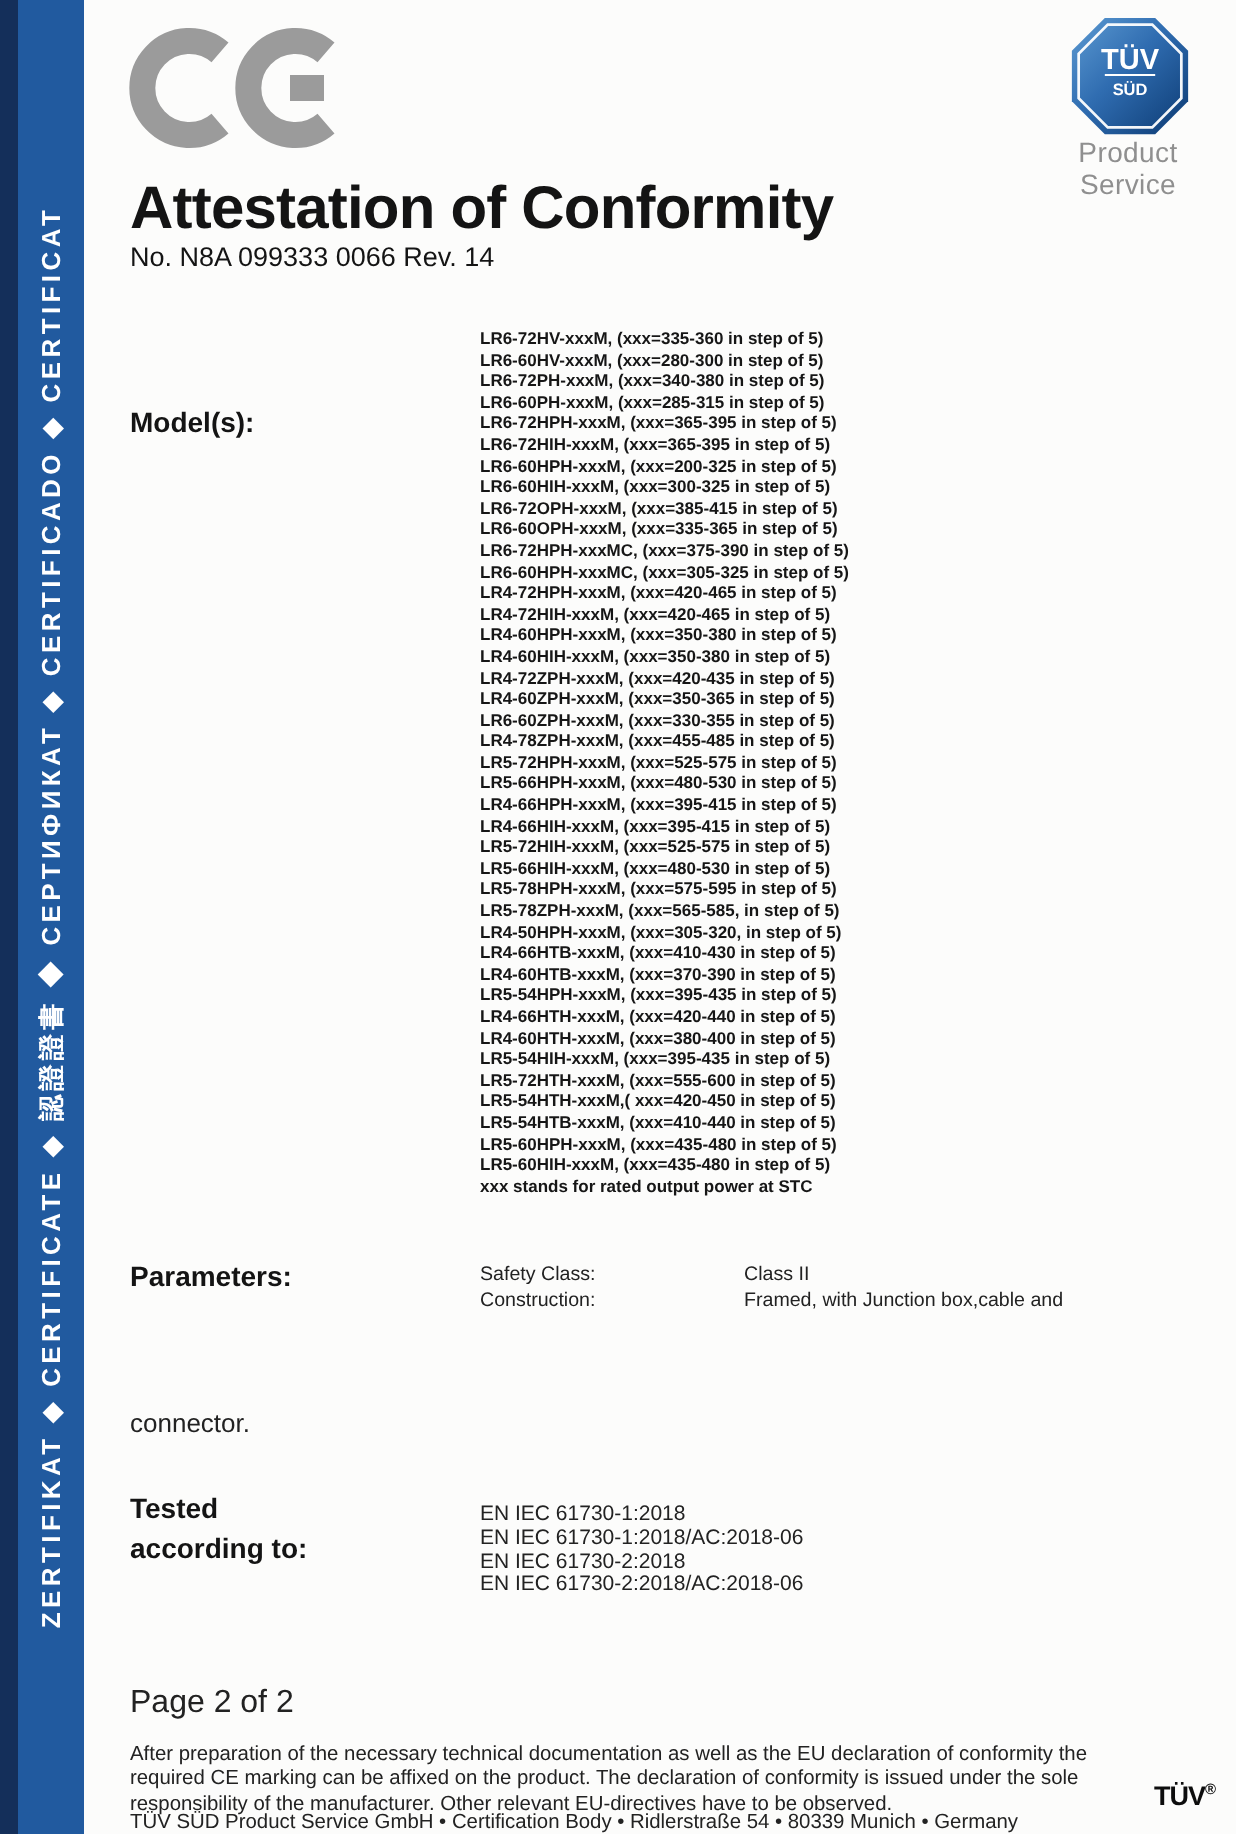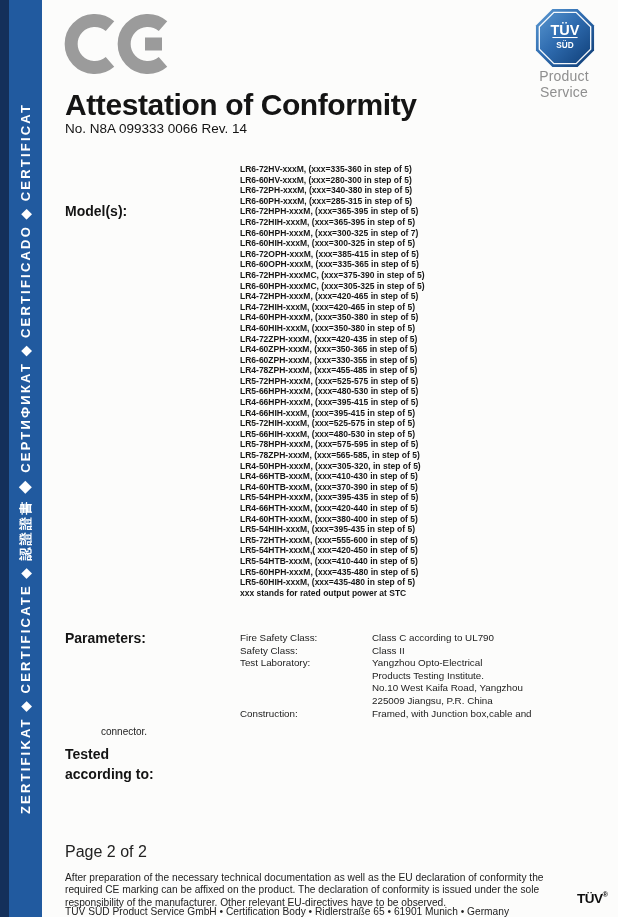--- a/index.html
+++ b/index.html
@@ -34,21 +34,21 @@
   .lbl-models { top:163px;margin-top:40px; }
   .lbl-params { top:630px; }
   .lbl-tested { top:744px; line-height:20px; white-space:pre-line; }
   
   .model-list { position:absolute; left:240px; top:164px; font-size:8.5px; font-weight:bold; line-height:10.6px; color:#161616; }
   
   .param-rows { position:absolute; left:240px; top:632px; font-size:9.8px; line-height:12.6px; color:#222; }
   .param-row { display:flex; }
   .param-name { width:132px; flex:none; }
   .param-value { white-space:pre-line; }
-  .wrap-connector { position:absolute; left:65px; top:726px; font-size:10px; color:#222;margin-left:36px; }
+  .wrap-connector { position:absolute; left:65px; top:704px; font-size:13px; color:#222; }
   
   .standards { position:absolute; left:240px; top:752px; font-size:10.5px; line-height:11.8px; color:#222; }
   
   .page-info { position:absolute; left:65px; top:843px; font-size:16px; color:#222; }
   .footer-paragraph {
     position:absolute; left:65px; top:872px; width:520px;
     font-size:10.2px; line-height:12.3px; color:#222; white-space:pre-line;
   }
   .tuv-wordmark { position:absolute; left:577px; top:890px; font-size:13.5px; font-weight:bold; color:#0d0d0d; letter-spacing:-0.5px; }
   .tuv-wordmark sup { font-size:7.5px; }
@@ -93,21 +93,21 @@
   <div class="doc-number">No. N8A 099333 0066 Rev. 14</div>
 
   <div class="sec-label lbl-models">Model(s):</div>
   <div class="model-list">
     <div>LR6-72HV-xxxM, (xxx=335-360 in step of 5)</div>
       <div>LR6-60HV-xxxM, (xxx=280-300 in step of 5)</div>
       <div>LR6-72PH-xxxM, (xxx=340-380 in step of 5)</div>
       <div>LR6-60PH-xxxM, (xxx=285-315 in step of 5)</div>
       <div>LR6-72HPH-xxxM, (xxx=365-395 in step of 5)</div>
       <div>LR6-72HIH-xxxM, (xxx=365-395 in step of 5)</div>
-      <div>LR6-60HPH-xxxM, (xxx=300-325 in step of 7)</div>
+      <div>LR6-60HPH-xxxM, (xxx=200-325 in step of 5)</div>
       <div>LR6-60HIH-xxxM, (xxx=300-325 in step of 5)</div>
       <div>LR6-72OPH-xxxM, (xxx=385-415 in step of 5)</div>
       <div>LR6-60OPH-xxxM, (xxx=335-365 in step of 5)</div>
       <div>LR6-72HPH-xxxMC, (xxx=375-390 in step of 5)</div>
       <div>LR6-60HPH-xxxMC, (xxx=305-325 in step of 5)</div>
       <div>LR4-72HPH-xxxM, (xxx=420-465 in step of 5)</div>
       <div>LR4-72HIH-xxxM, (xxx=420-465 in step of 5)</div>
       <div>LR4-60HPH-xxxM, (xxx=350-380 in step of 5)</div>
       <div>LR4-60HIH-xxxM, (xxx=350-380 in step of 5)</div>
       <div>LR4-72ZPH-xxxM, (xxx=420-435 in step of 5)</div>
@@ -132,45 +132,40 @@
       <div>LR5-72HTH-xxxM, (xxx=555-600 in step of 5)</div>
       <div>LR5-54HTH-xxxM,( xxx=420-450 in step of 5)</div>
       <div>LR5-54HTB-xxxM, (xxx=410-440 in step of 5)</div>
       <div>LR5-60HPH-xxxM, (xxx=435-480 in step of 5)</div>
       <div>LR5-60HIH-xxxM, (xxx=435-480 in step of 5)</div>
       <div>xxx stands for rated output power at STC</div>
   </div>
 
   <div class="sec-label lbl-params">Parameters:</div>
   <div class="param-rows">
-    <div class="param-row">
-      <span class="param-name">Fire Safety Class:</span>
-      <span class="param-value">Class C according to UL790</span>
-    </div>
       <div class="param-row">
       <span class="param-name">Safety Class:</span>
       <span class="param-value">Class II</span>
-    </div>
-      <div class="param-row">
-      <span class="param-name">Test Laboratory:</span>
-      <span class="param-value">Yangzhou Opto-Electrical
-Products Testing Institute.
-No.10 West Kaifa Road, Yangzhou
-225009 Jiangsu, P.R. China</span>
     </div>
       <div class="param-row">
       <span class="param-name">Construction:</span>
       <span class="param-value">Framed, with Junction box,cable and</span>
     </div>
   </div>
   <div class="wrap-connector">connector.</div>
 
   <div class="sec-label lbl-tested">Tested
 according to:</div>
+  <div class="standards">
+    <div>EN IEC 61730-1:2018</div>
+      <div>EN IEC 61730-1:2018/AC:2018-06</div>
+      <div>EN IEC 61730-2:2018</div>
+      <div>EN IEC 61730-2:2018/AC:2018-06</div>
+  </div>
 
   <div class="page-info">Page 2 of 2</div>
   <div class="footer-paragraph">After preparation of the necessary technical documentation as well as the EU declaration of conformity the
 required CE marking can be affixed on the product. The declaration of conformity is issued under the sole
 responsibility of the manufacturer. Other relevant EU-directives have to be observed.</div>
   <div class="tuv-wordmark"><span>TÜV</span><sup>®</sup></div>
-  <div class="company-line">TÜV SÜD Product Service GmbH • Certification Body • Ridlerstraße 65 • 61901 Munich • Germany</div>
+  <div class="company-line">TÜV SÜD Product Service GmbH • Certification Body • Ridlerstraße 54 • 80339 Munich • Germany</div>
 
 </div>
 
 </body></html>

